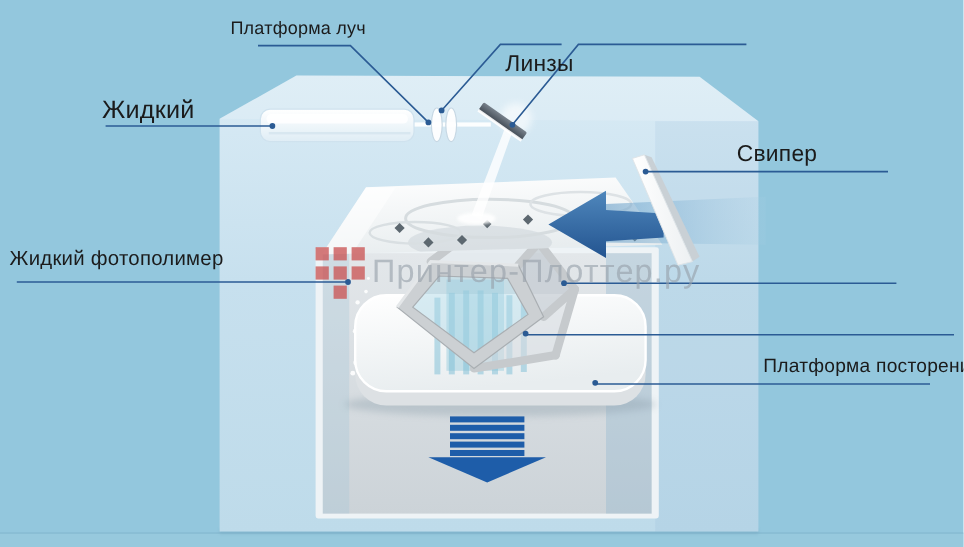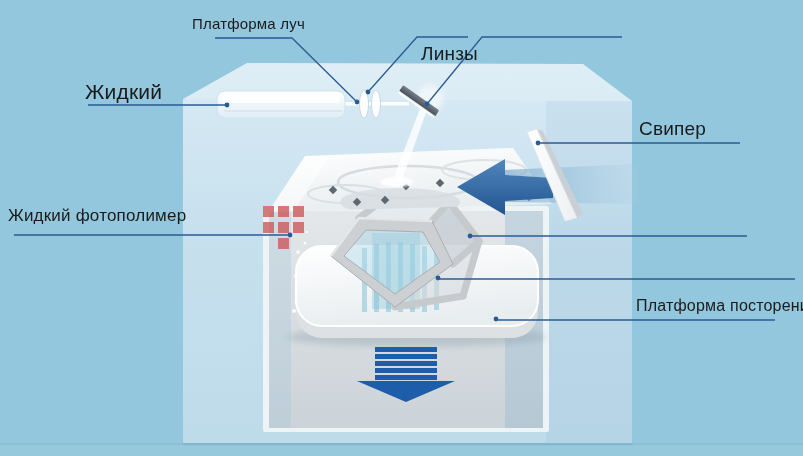--- a/index.html
+++ b/index.html
@@ -10,21 +10,21 @@
   }
   .stage svg{position:absolute;left:0;top:0;}
   .label{
     position:absolute;color:#1b1b1b;white-space:nowrap;line-height:1.1;
     letter-spacing:0.2px;
   }
   .lbl-laser-beam   {left:192px;top:16px;font-size:15px;}
   .lbl-lenses       {left:421px;top:16px;font-size:19px;margin-top:28px;}
   .lbl-xy-mirror    {left:489px;top:16px;font-size:15px;}
   .lbl-laser        {left:85px; top:80px;font-size:21px;}
-  .lbl-sweeper      {left:639px;top:119px;font-size:19px;}
+  .lbl-sweeper      {left:614px;top:119px;font-size:19px;}
   .lbl-product      {left:634px;top:211px;font-size:19px;}
   .lbl-support      {left:637px;top:252px;font-size:19px;}
   .lbl-platform     {left:636px;top:297px;font-size:16px;}
   .lbl-photopolymer {left:8px;  top:207px;font-size:17px;}
 
   .watermark-text{
     position:absolute;left:310px;top:211px;
     font-size:27px;color:rgba(150,160,169,0.62);
     letter-spacing:1px;white-space:nowrap;
   }
@@ -245,20 +245,21 @@
       <div class="cell on"></div>
       <div class="cell on"></div>
       <div class="cell on"></div>
       <div class="cell on"></div>
       <div class="cell on"></div>
       <div class="cell on"></div>
       <div class="cell"></div>
       <div class="cell on"></div>
       <div class="cell"></div>
     </div>
+  <div class="watermark-text">Принтер-Плоттер.ру</div>
 
   <div class="label lbl-laser-beam">Платформа луч</div>
   <div class="label lbl-lenses">Линзы</div>
   <div class="label lbl-laser">Жидкий</div>
   <div class="label lbl-sweeper">Свипер</div>
   <div class="label lbl-platform">Платформа посторения</div>
   <div class="label lbl-photopolymer">Жидкий фотополимер</div>
 
 </div>
 

